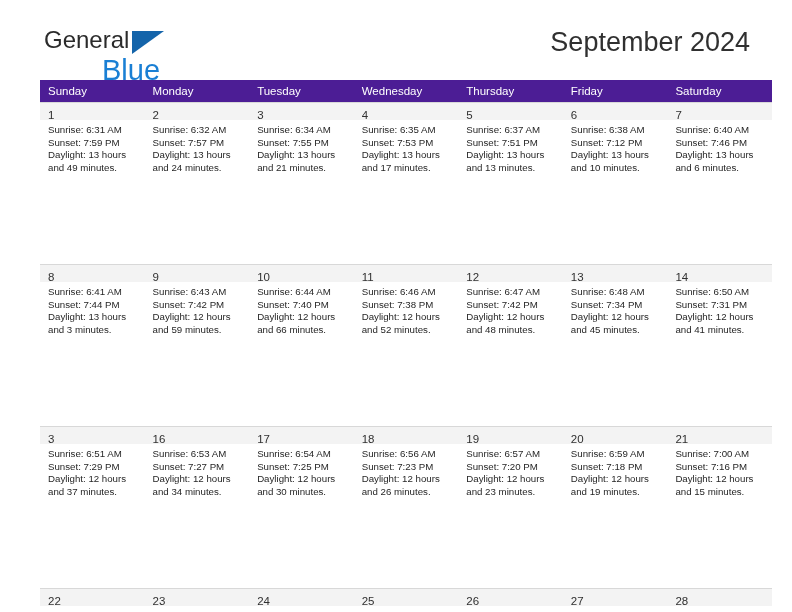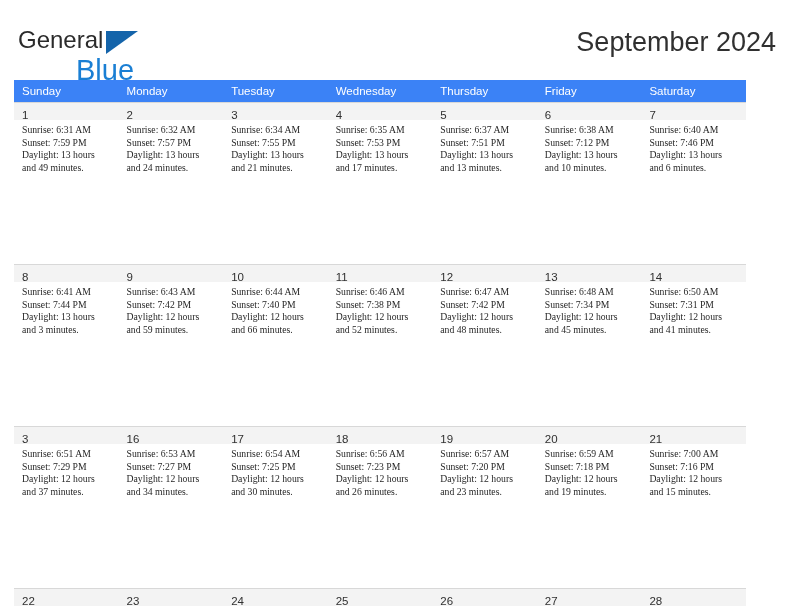--- a/index.html
+++ b/index.html
@@ -13,21 +13,21 @@
     height: 612px;
     font-family: "Liberation Sans", sans-serif;
     color: #202020;
     overflow: hidden;
   }
   .page {
     position: relative;
     width: 792px;
     height: 612px;
     box-sizing: border-box;
-    padding: 0 14px;
+    padding: 0 40px;
   }
 
   
   .header {
     display: flex;
     align-items: flex-start;
     justify-content: space-between;
     padding-top: 28px;
     height: 70px;
     box-sizing: border-box;
@@ -83,21 +83,21 @@
   }
 
   
   .calendar {
     margin-top: 10px;
     width: 732px;
     border-collapse: collapse;
     table-layout: fixed;
   }
   .calendar th {
-    background: #3b82f6;
+    background: #4c1d95;
     color: #ffffff;
     font-size: 11.5px;
     font-weight: normal;
     text-align: left;
     padding: 5px 0 5px 8px;
     height: 11px;
     border: none;
     margin-left: 16px;
   }
   .calendar td {
@@ -121,21 +121,20 @@
     padding: 2px 0 0 8px;
     box-sizing: border-box;
   }
   .daynum {
     font-size: 11.5px;
     color: #303030;
     line-height: 13px;
   }
   .cell-body {
     padding: 4px 6px 0 8px;
-    font-family: Liberation Serif, serif;
   }
   .cell-line {
     font-size: 9.7px;
     line-height: 12.6px;
     color: #262626;
     white-space: nowrap;
   }
   .weekrow-sep {
     height: 7px;
   }

